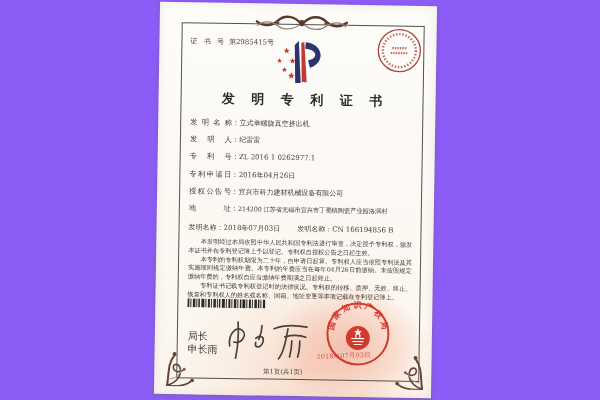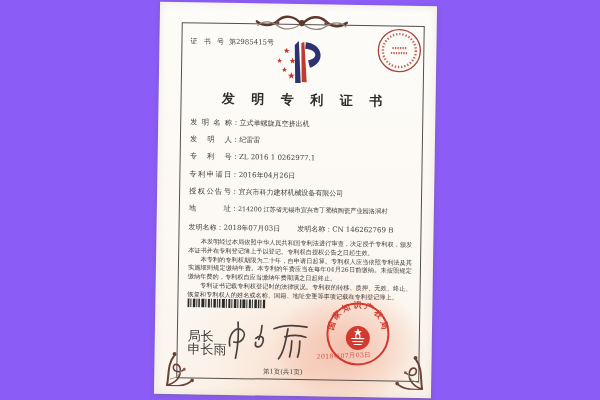--- a/index.html
+++ b/index.html
@@ -23,21 +23,21 @@
   .frow{display:flex;align-items:baseline;height:17.2px;white-space:nowrap;font-size:7.3px;}
   .flabel{display:inline-block;width:42px;text-align:justify;text-align-last:justify;flex:none;}
   .fvalue{font-size:7px;}
   .frow.addr .fvalue{font-size:6.3px;letter-spacing:-.1px;}
   .grant{position:absolute;top:199px;left:9px;right:5px;display:flex;gap:17px;font-size:7px;
          color:#403c3a;white-space:nowrap;}
   .paras{position:absolute;top:214px;left:9px;right:8px;font-size:6.2px;line-height:1.42;
          color:#45403d;text-align:justify;}
   .paras p{margin:0;text-indent:2em;}
   .barcode{position:absolute;left:9px;top:275px;}
-  .dirblock{position:absolute;left:10px;top:307px;font-size:13px;line-height:12.5px;color:#3e3a38;}
+  .dirblock{position:absolute;left:10px;top:307px;font-size:10px;line-height:12.5px;color:#3e3a38;}
   .sig{position:absolute;left:44px;top:292px;}
   .sealwrap{position:absolute;left:147px;top:275px;opacity:.9;}
   .sealdate{position:absolute;left:139px;top:326px;font-size:6.3px;color:#c43c30;
             transform:rotate(-3deg);letter-spacing:.3px;opacity:.85;white-space:nowrap;}
   .pagefoot{position:absolute;left:0;right:30px;top:343px;text-align:center;font-size:6.5px;color:#4a4542;}
   .orn-top{position:absolute;top:-13px;left:50%;transform:translateX(-52%);}
   .fl{position:absolute;bottom:-9px;}
   .fl-bl{left:-13px;}
   .fl-br{right:-7px;transform:scaleX(-1);}
 </style>
@@ -115,21 +115,21 @@
         </div>
         <div class="frow addr">
           <span class="flabel">地址</span>
             <span>：</span>
             <span class="fvalue">214200 江苏省无锡市宜兴市丁蜀镇陶瓷产业园洛涧村</span>
         </div>
       </div>
 
       <div class="grant">
         <span><span>发明名称</span><span>：</span><span>2018年07月03日</span></span>
-        <span><span>发明名称</span><span>：</span><span>CN 146262769 B</span></span>
+        <span><span>发明名称</span><span>：</span><span>CN 166194856 B</span></span>
       </div>
 
       <div class="paras">
         <p>本发明经过本局依照中华人民共和国专利法进行审查，决定授予专利权，颁发本证书并在专利登记簿上予以登记。专利权自授权公告之日起生效。</p>
         <p>本专利的专利权期限为二十年，自申请日起算。专利权人应当依照专利法及其实施细则规定缴纳年费。本专利的年费应当在每年04月26日前缴纳。未按照规定缴纳年费的，专利权自应当缴纳年费期满之日起终止。</p>
         <p>专利证书记载专利权登记时的法律状况。专利权的转移、质押、无效、终止、恢复和专利权人的姓名或名称、国籍、地址变更等事项记载在专利登记簿上。</p>
       </div>
 
       <svg class="barcode" width="78" height="9" viewBox="0 0 78 9" fill="#2a2a28">
         <rect x="0" width="2" height="9"></rect>

